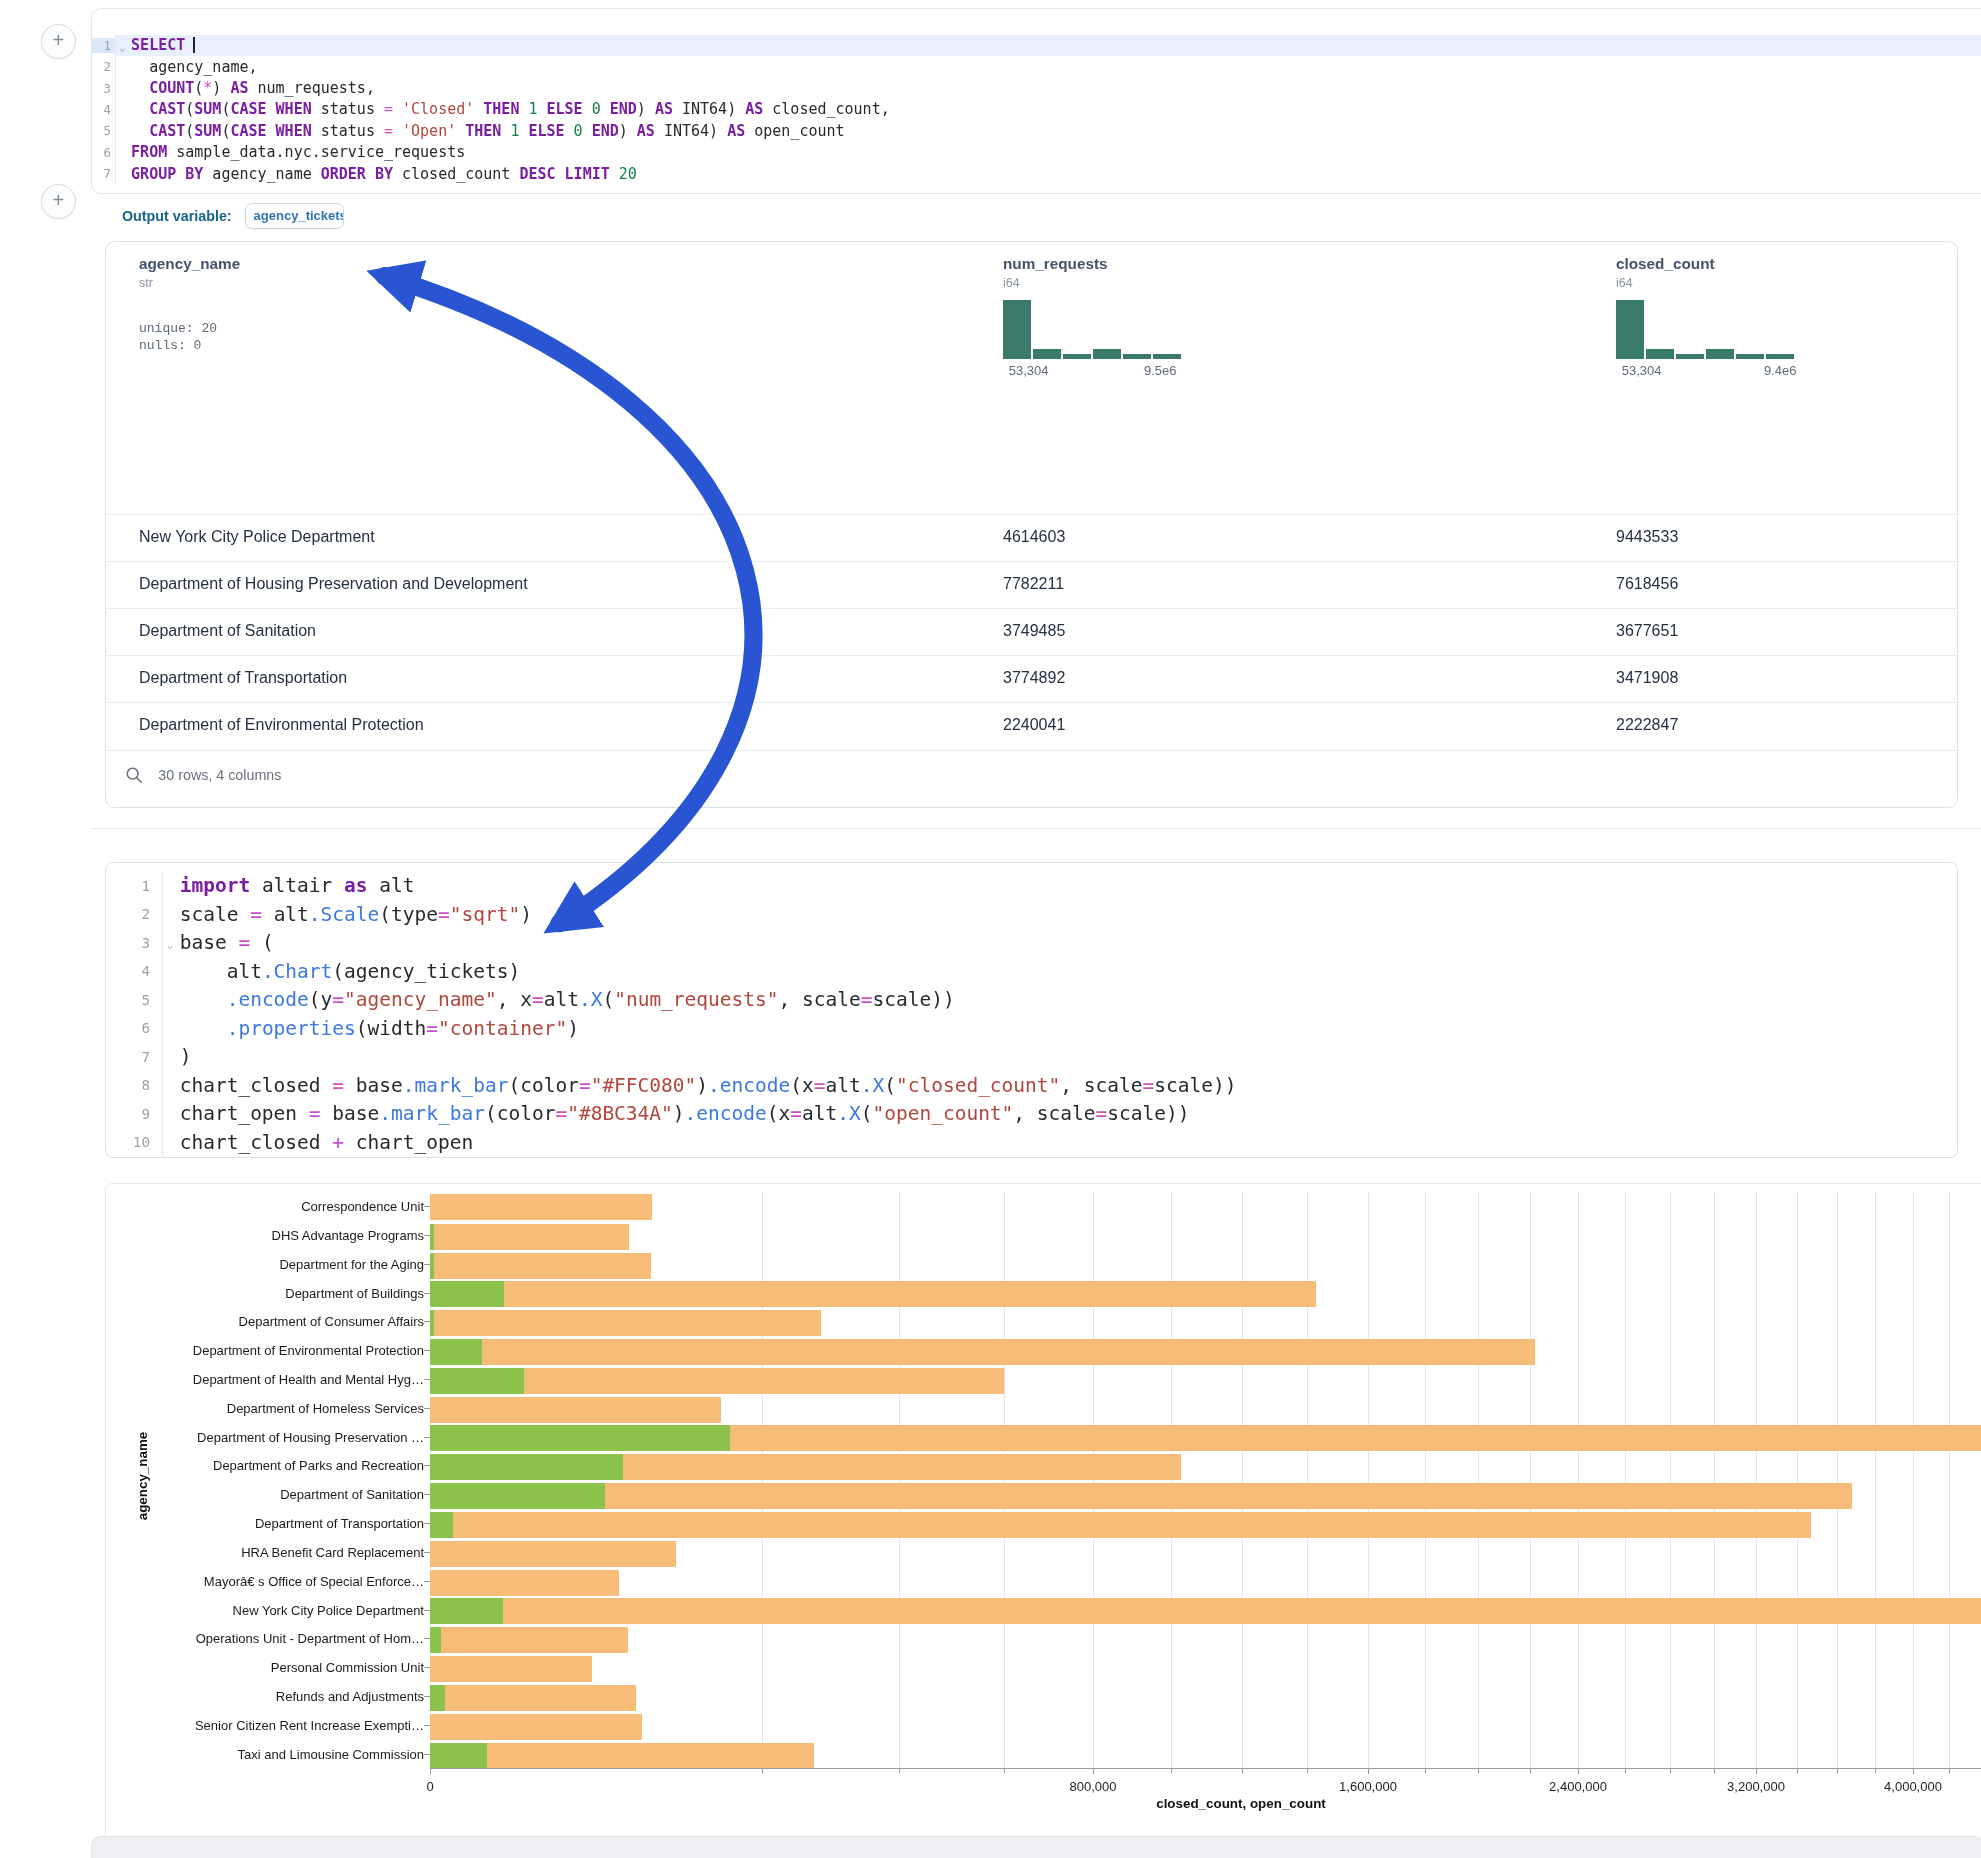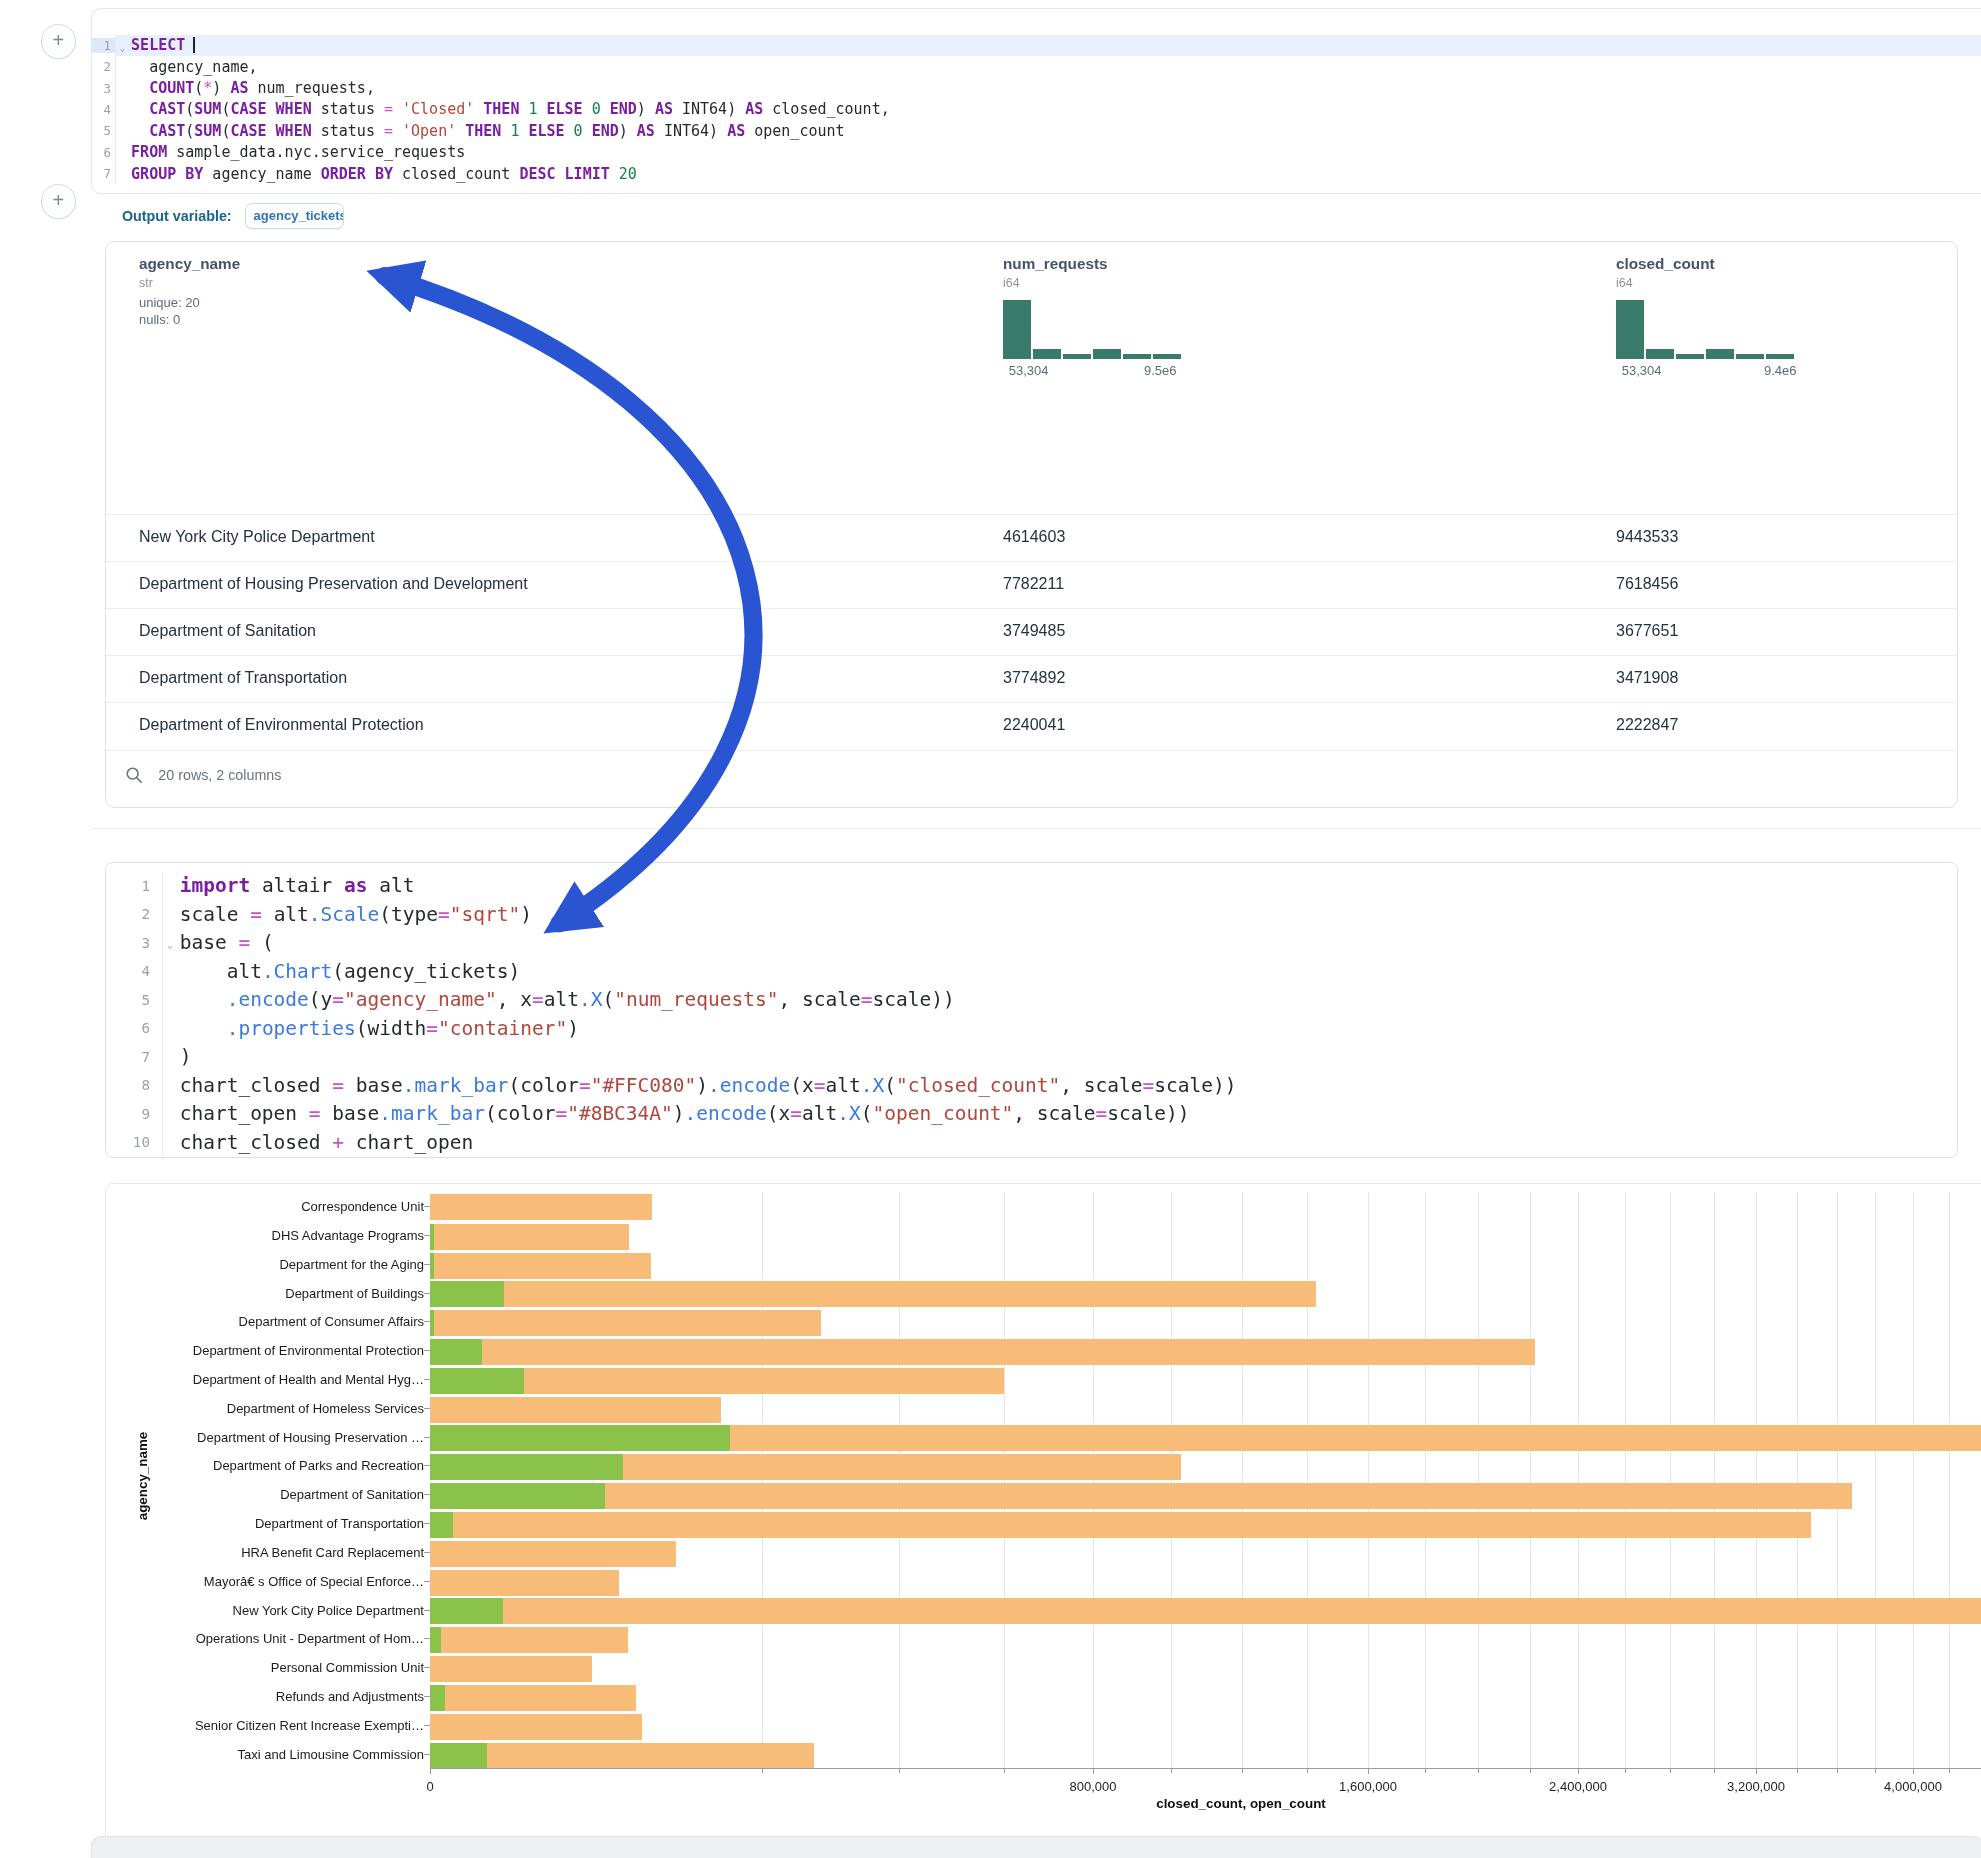--- a/index.html
+++ b/index.html
@@ -89,21 +89,21 @@
   <div class="abs" style="left:122px;top:202px;height:27px;display:flex;align-items:center;gap:13.4px;">
     <span class="outvar-label">Output variable:</span>
     <span class="pill">agency_tickets</span>
   </div>
 
   <div class="abs card" style="left:105px;top:241px;width:1853px;height:567px;overflow:hidden;">
     <div id="tbl-header" style="position:absolute;left:0;top:0;right:0;height:272px;">
         <div style="position: absolute; left: 33px; top: 13.4px;">
           <div class="col-title">agency_name</div>
           <div class="col-type">str</div>
-          <div style="margin-top: 4px;">
+          <div style="margin-top: 30px; font-family: Liberation Mono, monospace;">
             <div class="col-stat">unique: 20</div>
             <div class="col-stat">nulls: 0</div>
           </div>
         </div>
         <div style="position: absolute; left: 897px; top: 13.4px;">
           <div class="col-title">num_requests</div>
           <div class="col-type">i64</div>
           <div class="hist" style="margin-top: 9.6px;">
             <div class="hbar" style="height: 59px;"></div>
             <div class="hbar" style="height: 10px;"></div>
@@ -160,21 +160,21 @@
                    <span style="left:897px;">2240041</span>
                    <span style="left:1510px;">2222847</span>
         </div>
       </div>
     <div style="position:absolute;left:0;top:508px;right:0;border-top:1px solid #e9edf1;"></div>
     <div style="position:absolute;left:19px;top:524px;display:flex;align-items:center;gap:15.3px;">
       <svg width="18" height="18" viewBox="0 0 20 20">
         <circle cx="8.5" cy="8.5" r="6" fill="none" stroke="#6b7280" stroke-width="1.8"></circle>
         <line x1="13" y1="13" x2="18" y2="18" stroke="#6b7280" stroke-width="1.8" stroke-linecap="round"></line>
       </svg>
-      <span class="tfooter">20 rows, 2 columns</span>
+      <span class="tfooter">30 rows, 4 columns</span>
     </div>
   </div>
 
   <div class="abs divider" style="left:91px;top:828px;width:1891px;height:0;"></div>
 
   <div class="abs card" style="left:105px;top:862px;width:1853px;height:296px;border-radius:7.6px;">
     <div id="py-code" class="codewrap py" style="margin-top:8.6px;">
         <div class="crow"><span class="ln">1</span><span class="gut-pad"></span><span class="code code-bg" style="flex: 1 1 0%; align-self: stretch; display: flex; align-items: center; white-space: pre;"><span class="tok-kw">import</span><span class="tok-id"> altair </span><span class="tok-kw">as</span><span class="tok-id"> alt</span></span></div>
         <div class="crow"><span class="ln">2</span><span class="gut-pad"></span><span class="code code-bg" style="flex: 1 1 0%; align-self: stretch; display: flex; align-items: center; white-space: pre;"><span class="tok-id">scale </span><span class="tok-op">=</span><span class="tok-id"> alt</span><span class="tok-fn">.Scale</span><span class="tok-id">(type</span><span class="tok-op">=</span><span class="tok-str">"sqrt"</span><span class="tok-id">)</span></span></div>
         <div class="crow"><span class="ln">3<span class="fold" style="right: -10.5px; top: 3.8px;">⌄</span></span><span class="gut-pad"></span><span class="code code-bg" style="flex: 1 1 0%; align-self: stretch; display: flex; align-items: center; white-space: pre;"><span class="tok-id">base </span><span class="tok-op">=</span><span class="tok-id"> (</span></span></div>

